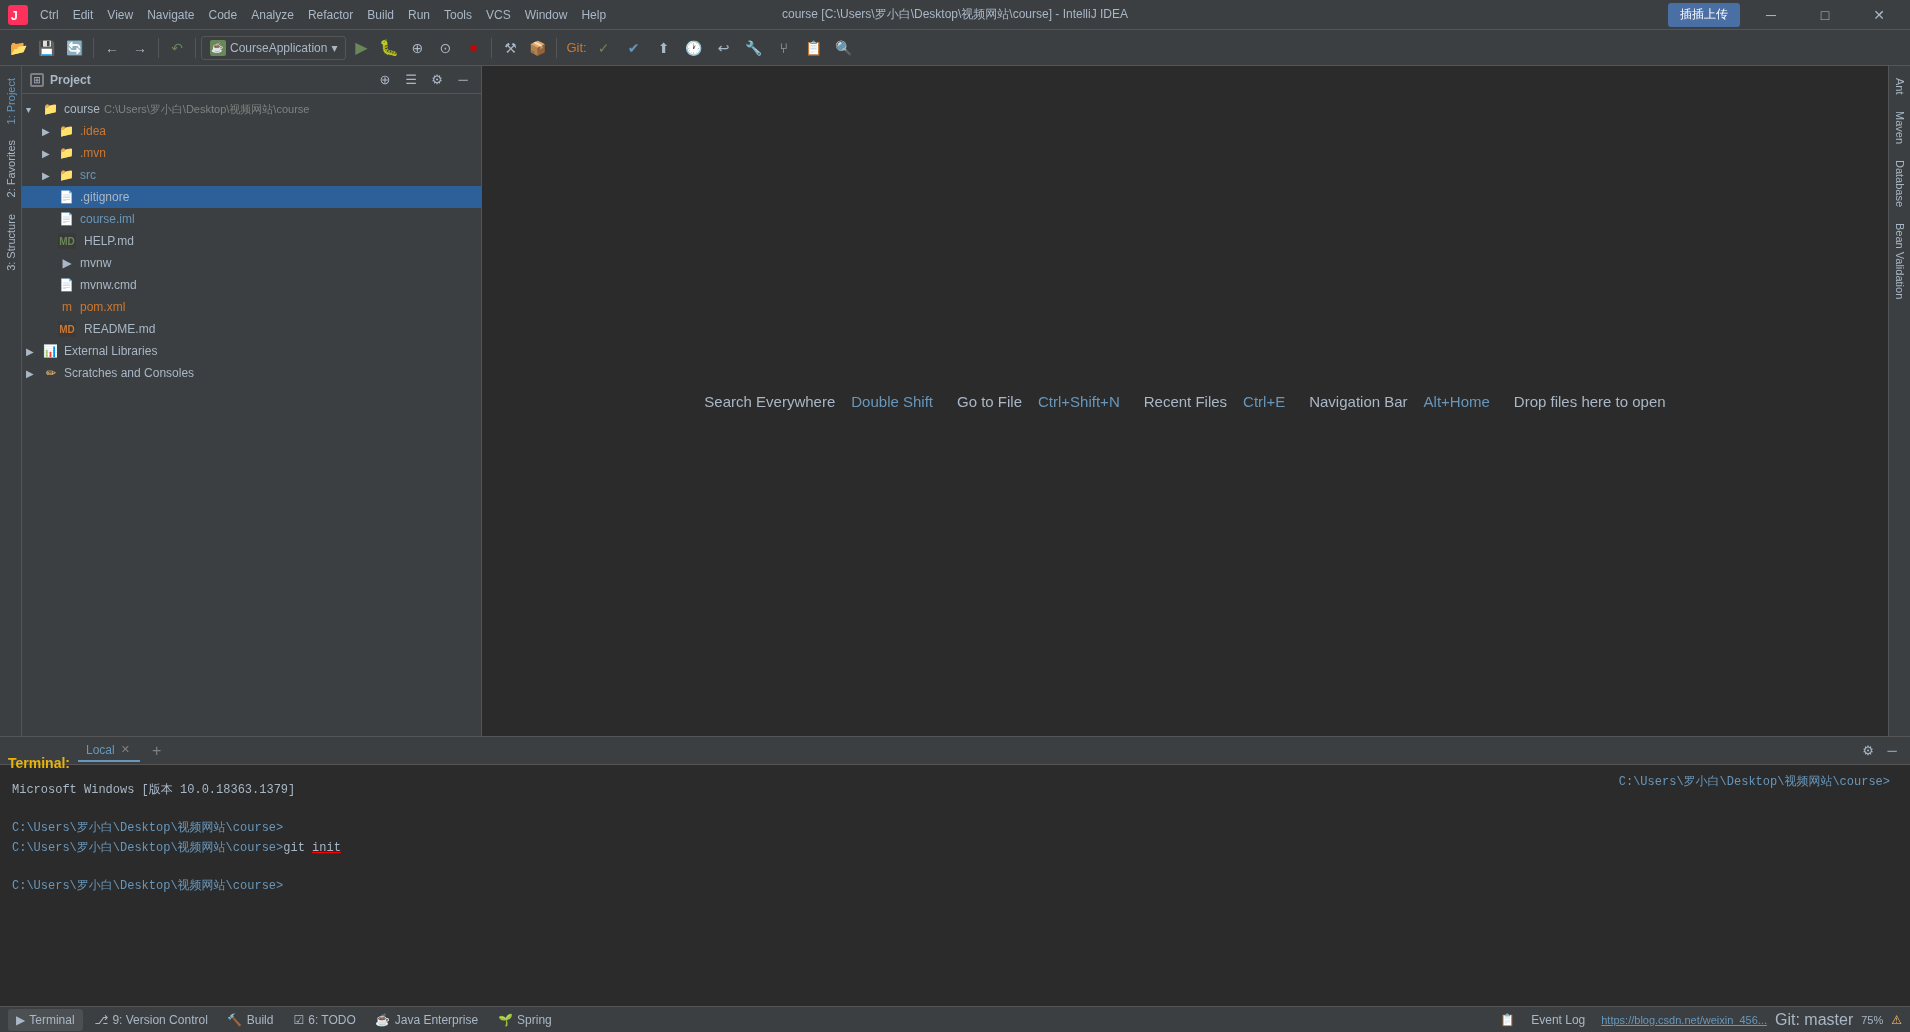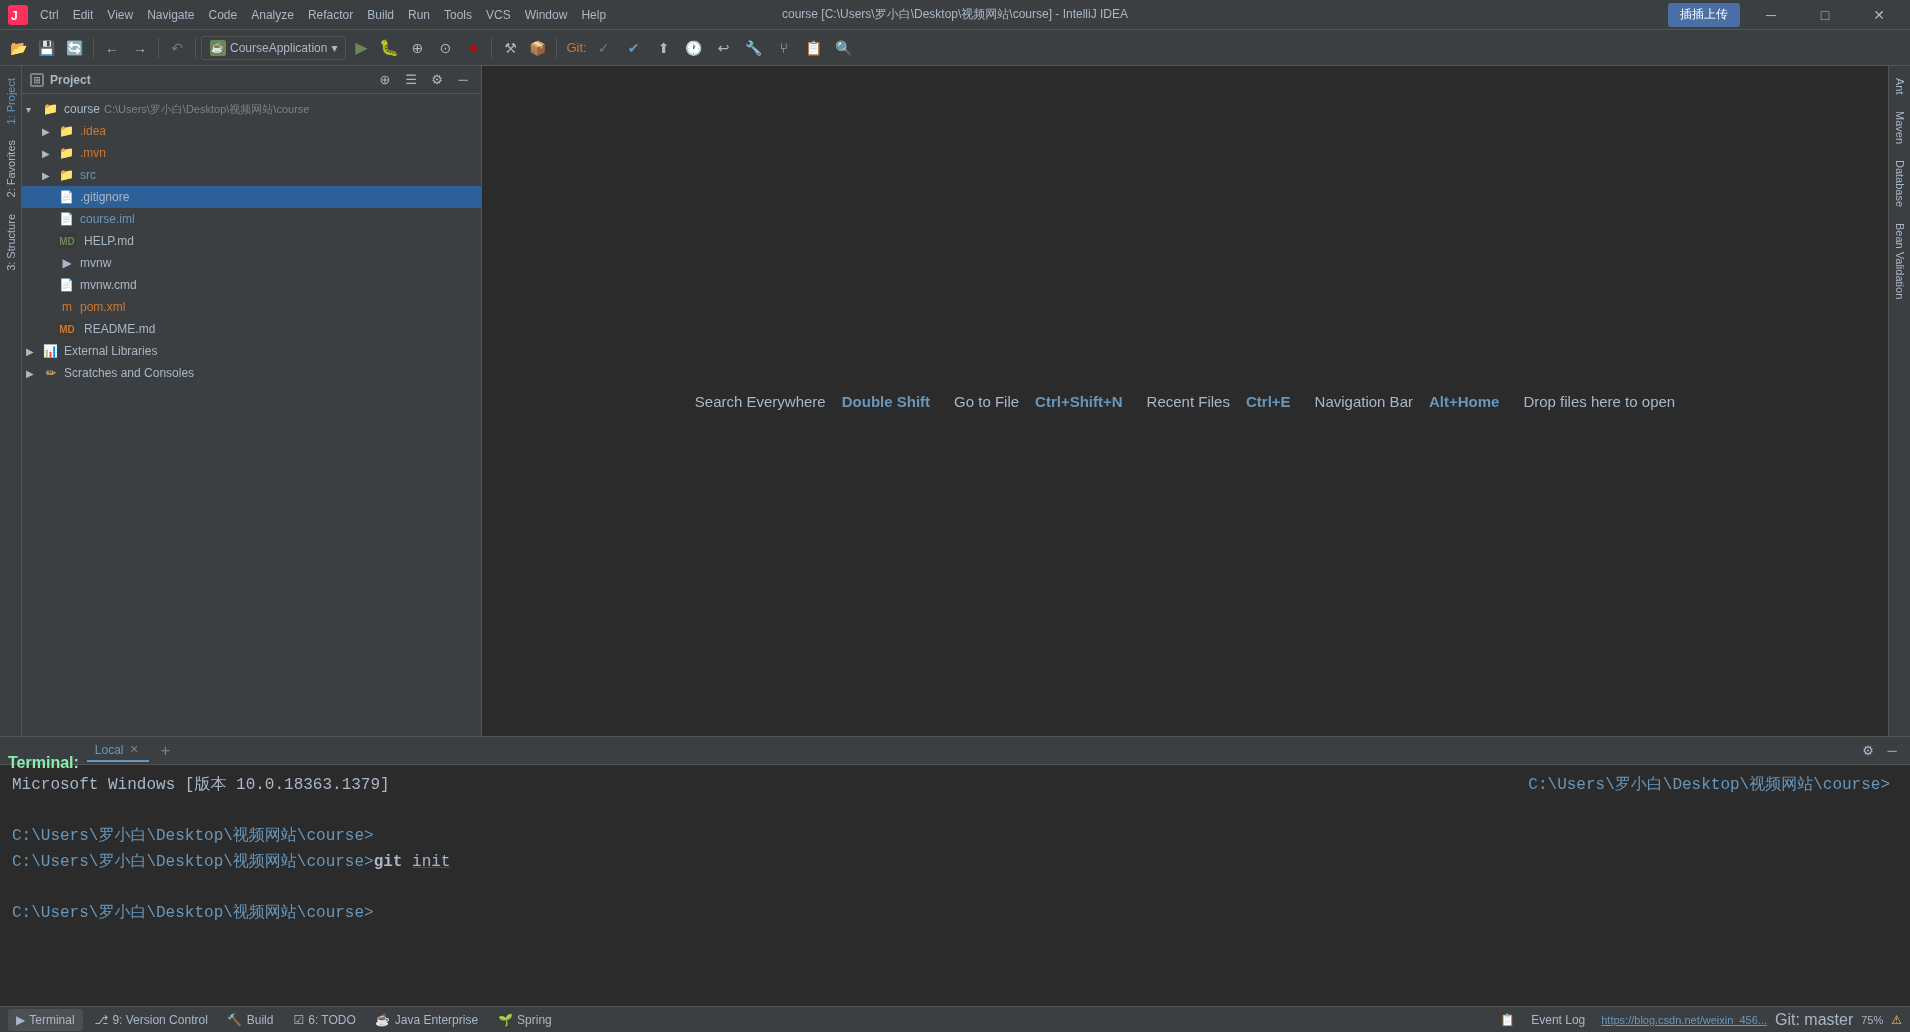--- a/index.html
+++ b/index.html
@@ -246,21 +246,21 @@
       justify-content: center;
       gap: 24px;
     }
     .welcome-row {
       display: flex;
       align-items: baseline;
       gap: 16px;
       font-size: 15px;
     }
     .welcome-text { color: #a9b7c6; }
-    .welcome-shortcut { color: #6897bb; font-weight: bold; }
+    .welcome-shortcut { color: #6897bb; font-weight: normal; }
 
     
     .right-tabs {
       width: 22px;
       background: #3c3f41;
       display: flex;
       flex-direction: column;
       align-items: center;
       border-left: 1px solid #555;
       padding-top: 4px;
@@ -285,22 +285,22 @@
     .terminal-header {
       height: 28px;
       background: #3c3f41;
       display: flex;
       align-items: center;
       padding: 0 8px;
       border-bottom: 1px solid #555;
       gap: 8px;
     }
     .terminal-title {
-      font-size: 16px;
-      color: #86efac;
+      font-size: 14px;
+      color: #eab308;
       font-weight: bold;
       margin-top: 25px;
     }
     .terminal-tab {
       font-size: 12px;
       padding: 3px 8px;
       color: #a9b7c6;
       cursor: pointer;
       border-bottom: 2px solid transparent;
       display: flex;
@@ -320,30 +320,30 @@
       cursor: pointer;
       padding: 0 4px;
     }
     .terminal-controls {
       margin-left: auto;
       display: flex;
       gap: 4px;
     }
     .terminal-content {
       flex: 1;
-      padding: 8px 12px;
+      padding: 16px 12px;
       font-family: 'Courier New', monospace;
-      font-size: 16px;
+      font-size: 12px;
       color: #a9b7c6;
       overflow-y: auto;
       position: relative;
     }
     .terminal-line { line-height: 1.6; }
     .terminal-path { color: #6897bb; }
-    .terminal-command { color: #a9b7c6; font-weight: bold; }
+    .terminal-command { color: #a9b7c6; }
     .terminal-output { color: #a9b7c6; }
     .terminal-underline {
       text-decoration: underline;
       color: #6897bb;
     }
     .terminal-right-path {
       position: absolute;
       right: 20px;
       top: 8px;
       color: #6897bb;

